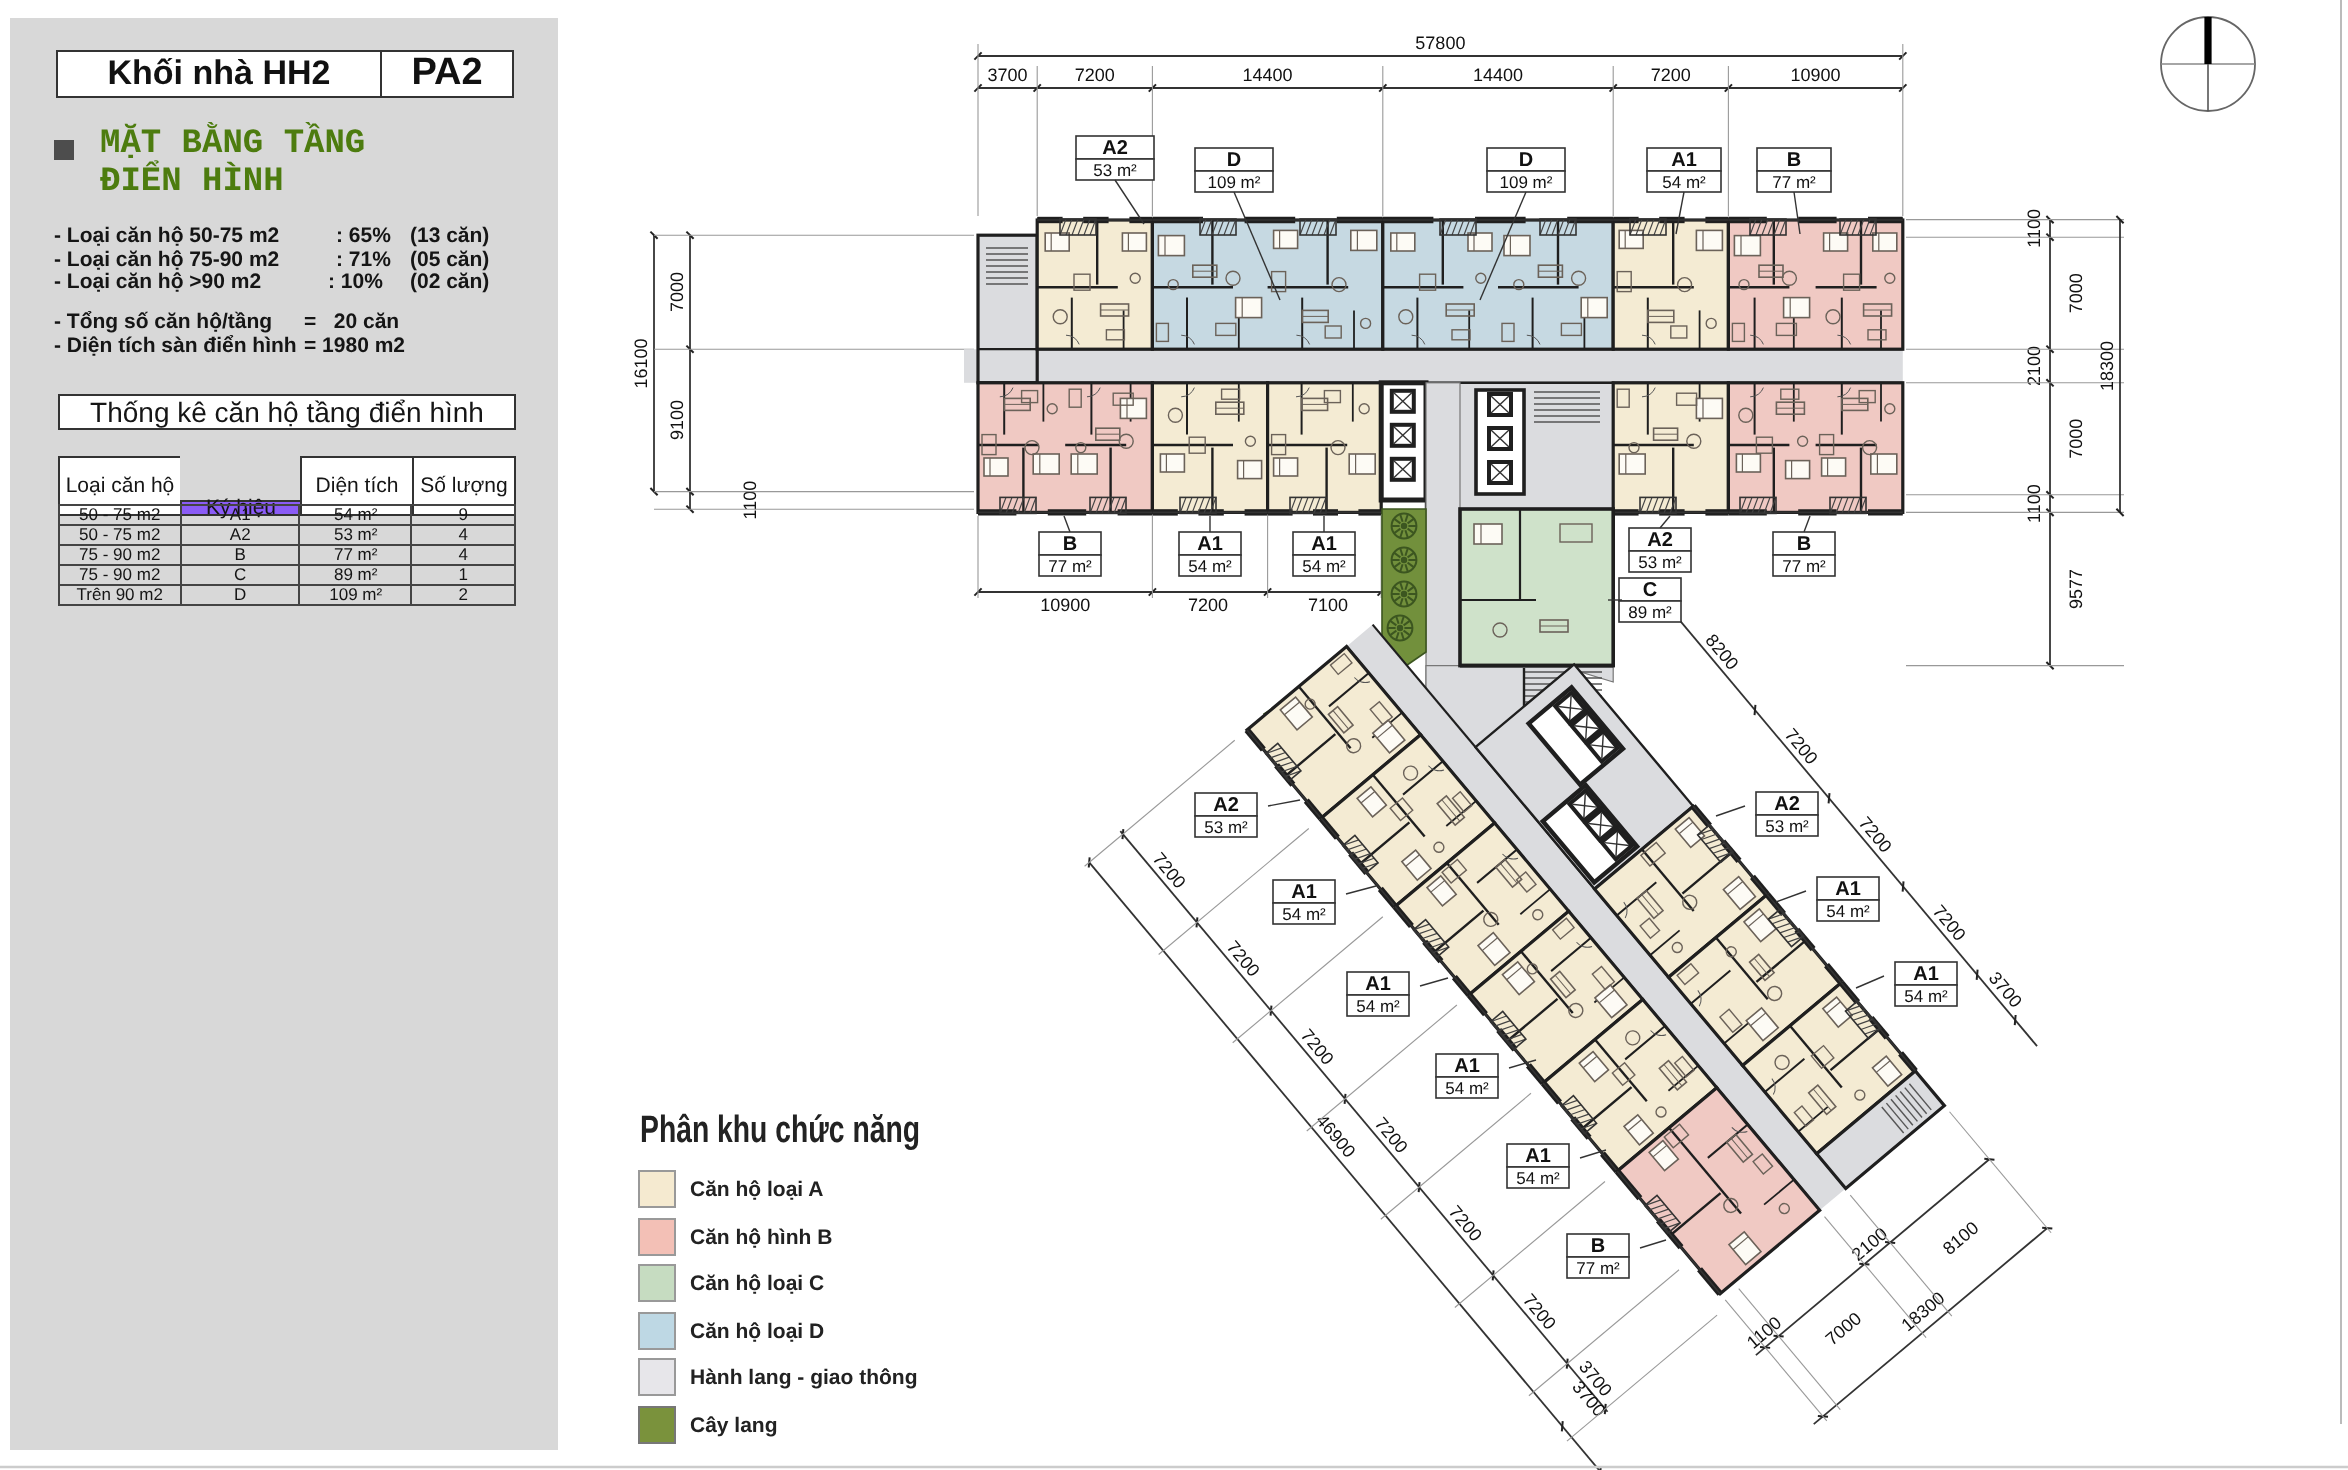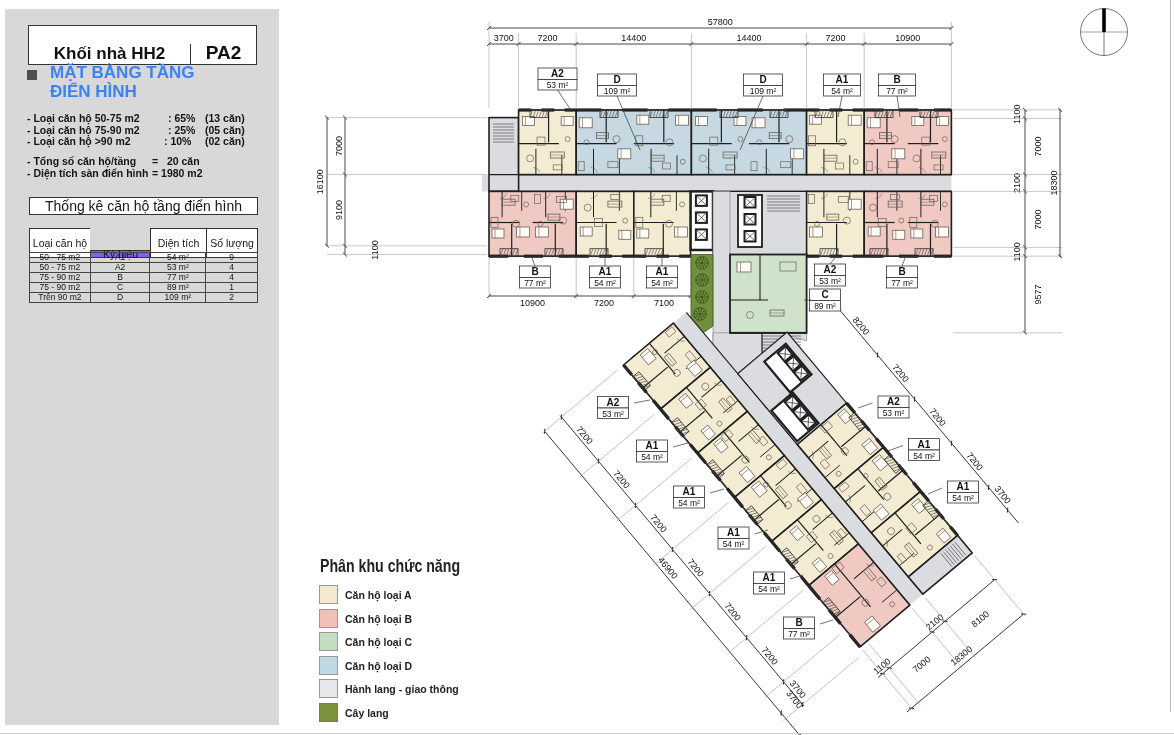--- a/index.html
+++ b/index.html
@@ -5,32 +5,32 @@
   html,body{margin:0;padding:0;background:#fff;width:1174px;height:735px;overflow:hidden;}
   *{box-sizing:border-box;}
   body{font-family:"Liberation Sans",sans-serif;position:relative;}
   .abs{position:absolute;}
 </style>
 </head>
 <body>
 
 <div class="abs" style="left:5px;top:9px;width:274px;height:716px;background:#d8d8d8;"></div>
 
-<div class="abs" style="left:28px;top:25px;width:229px;height:40px;background:#fff;border:1px solid #333;display:flex;align-items:flex-end;">
+<div class="abs" style="left:28px;top:25px;width:229px;height:24px;background:#fff;border:1px solid #333;display:flex;">
   <div style="width:162px;border-right:1px solid #333;display:flex;align-items:center;justify-content:center;font-weight:bold;font-size:17px;color:#111;">Khối nhà HH2</div>
   <div style="flex:1;display:flex;align-items:center;justify-content:center;font-weight:bold;font-size:19px;color:#111;">PA2</div>
 </div>
 
 <div class="abs" style="left:27px;top:70px;width:10px;height:10px;background:#4d4d4d;"></div>
 
-<div class="abs" style="left:50px;top:63px;font-weight:bold;font-size:17px;line-height:19px;color:#3b82f6;">MẶT BẰNG TẦNG<br>ĐIỂN HÌNH</div>
+<div class="abs" style="left:50px;top:63px;font-weight:bold;font-size:17px;line-height:19px;color:#4d7c0f;font-family:Liberation Mono, monospace;">MẶT BẰNG TẦNG<br>ĐIỂN HÌNH</div>
 
 <div class="abs" style="left:27px;top:113px;width:240px;font-size:10.5px;font-weight:bold;color:#151515;line-height:11.5px;">
   <div style="position:relative;">- Loại căn hộ 50-75 m2<span style="position:absolute;left:141px;">: 65%</span><span style="position:absolute;left:178px;">(13 căn)</span></div>
-  <div style="position:relative;">- Loại căn hộ 75-90 m2<span style="position:absolute;left:141px;">: 25%</span><span style="position:absolute;left:178px;">(05 căn)</span></div>
+  <div style="position:relative;">- Loại căn hộ 75-90 m2<span style="position:absolute;left:141px;">: 71%</span><span style="position:absolute;left:178px;">(05 căn)</span></div>
   <div style="position:relative;">- Loại căn hộ &gt;90 m2<span style="position:absolute;left:137px;">: 10%</span><span style="position:absolute;left:178px;">(02 căn)</span></div>
 </div>
 <div class="abs" style="left:27px;top:156px;width:240px;font-size:10.5px;font-weight:bold;color:#151515;line-height:11.5px;">
   <div style="position:relative;">- Tổng số căn hộ/tầng<span style="position:absolute;left:125px;">=&nbsp;&nbsp;&nbsp;20 căn</span></div>
   <div style="position:relative;">- Diện tích sàn điển hình<span style="position:absolute;left:125px;">= 1980 m2</span></div>
 </div>
 
 <div class="abs" style="left:29px;top:197px;width:229px;height:18px;background:#fff;border:1px solid #333;display:flex;align-items:center;justify-content:center;font-size:14px;color:#151515;">Thống kê căn hộ tầng điển hình</div>
 
 <div class="abs" style="left:29px;top:228px;width:229px;height:30px;display:flex;font-size:10.5px;white-space:nowrap;color:#151515;">
@@ -74,21 +74,21 @@
       </tr>
 </tbody>
   </table>
 
 <div class="abs" style="left:320px;top:555px;font-weight:bold;font-size:19px;color:#222;transform:scaleX(0.745);transform-origin:left;white-space:nowrap;">Phân khu chức năng</div>
 
 <div class="abs" style="left:319px;top:585px;width:19px;height:19px;background:#f5ead0;border:1px solid #999;"></div>
 <div class="abs" style="left:345px;top:589px;font-weight:bold;font-size:10.5px;color:#222;">Căn hộ loại A</div>
 
 <div class="abs" style="left:319px;top:609px;width:19px;height:19px;background:#f3c0b6;border:1px solid #999;"></div>
-<div class="abs" style="left:345px;top:613px;font-weight:bold;font-size:10.5px;color:#222;">Căn hộ loại B</div>
+<div class="abs" style="left:345px;top:613px;font-weight:bold;font-size:10.5px;color:#222;">Căn hộ hình B</div>
 
 <div class="abs" style="left:319px;top:632px;width:19px;height:19px;background:#c6dcc1;border:1px solid #999;"></div>
 <div class="abs" style="left:345px;top:636px;font-weight:bold;font-size:10.5px;color:#222;">Căn hộ loại C</div>
 
 <div class="abs" style="left:319px;top:656px;width:19px;height:19px;background:#bed8e4;border:1px solid #999;"></div>
 <div class="abs" style="left:345px;top:660px;font-weight:bold;font-size:10.5px;color:#222;">Căn hộ loại D</div>
 
 <div class="abs" style="left:319px;top:679px;width:19px;height:19px;background:#e7e6ea;border:1px solid #999;"></div>
 <div class="abs" style="left:345px;top:683px;font-weight:bold;font-size:10.5px;color:#222;">Hành lang - giao thông</div>
 

